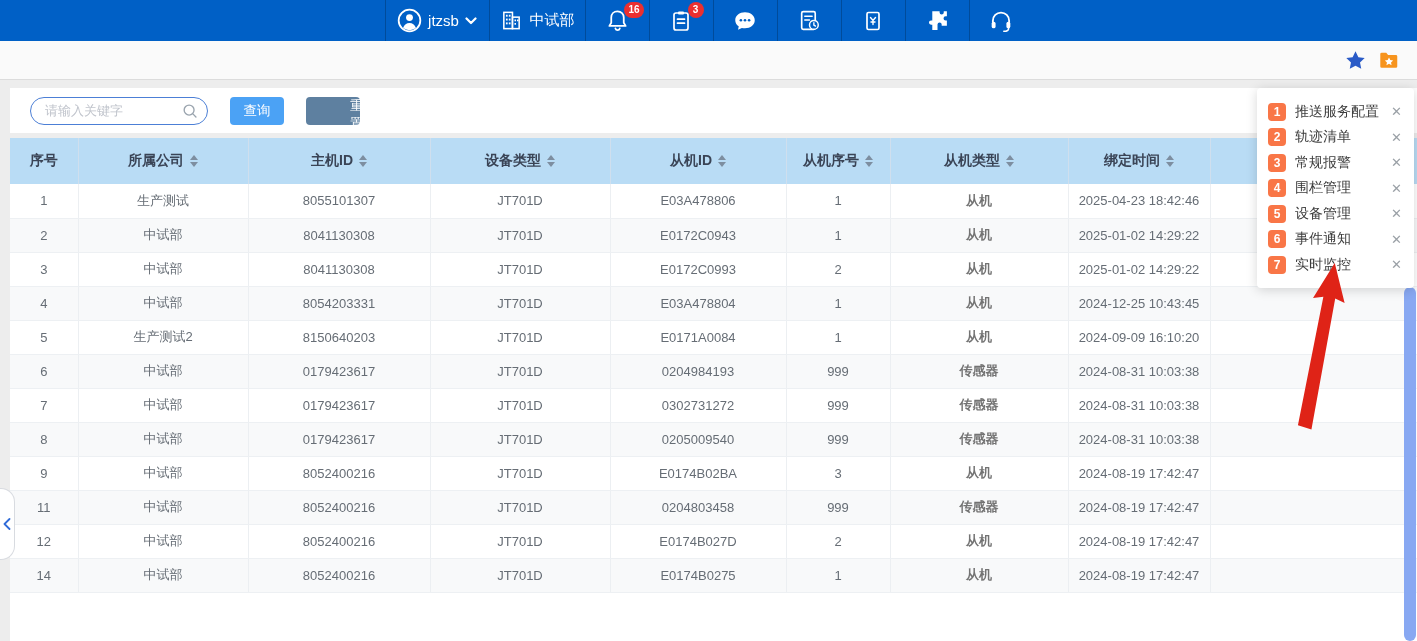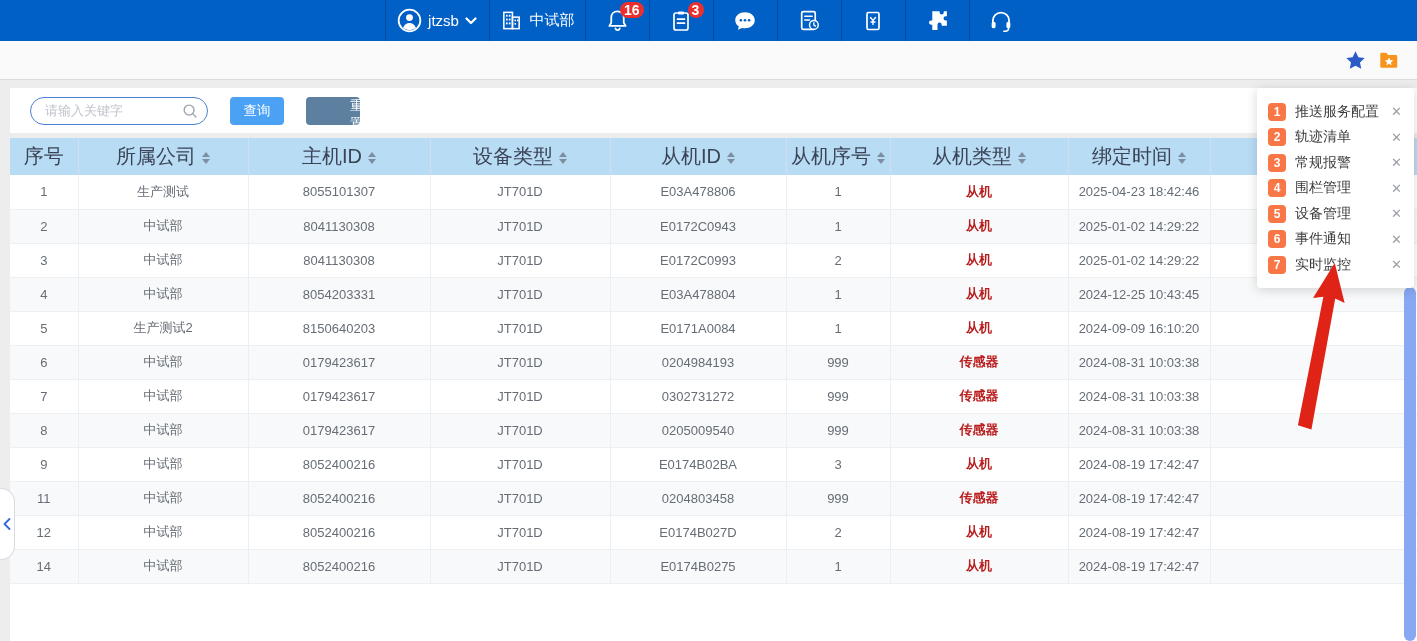--- a/index.html
+++ b/index.html
@@ -7,47 +7,47 @@
   .screen { position:relative; width:1417px; height:641px; background:#ededed; overflow:hidden; }
 
   
   .topbar { position:absolute; left:0; top:0; width:1417px; height:41px; background:#0060c6; display:flex; justify-content:center; }
   .tb-right { display:flex; height:100%; }
   .tb-seg { display:flex; align-items:center; justify-content:center; height:100%; border-left:1px solid rgba(0,0,0,.22); cursor:pointer; position:relative; color:#fff; }
   .tb-user { width:104px; gap:6px; }
   .tb-org  { width:96px; gap:7px; }
   .tb-icon { width:64px; }
   .tb-name { color:#fff; font-size:15px; }
-  .badge { position:absolute; top:2px; background:#eb2f2f; color:#fff; font-size:14px; line-height:16px; text-align:center; border-radius:8px; min-width:16px; height:16px; padding:0 4px; font-weight:bold; }
+  .badge { position:absolute; top:2px; background:#eb2f2f; color:#fff; font-size:10px; line-height:16px; text-align:center; border-radius:8px; min-width:16px; height:16px; padding:0 4px; font-weight:bold; }
   .badge-bell { right:5px; }
   .badge-task { right:9px; }
 
   
   .fav-strip { position:absolute; left:0; top:41px; width:1417px; height:39px; background:#fafafa; border-bottom:1px solid #dcdcdc; display:flex; align-items:center; justify-content:flex-end; gap:11px; padding-right:17px; }
   .fav-ico { display:inline-flex; cursor:pointer; }
 
   
   .toolbar-card { position:absolute; left:10px; top:88px; width:1407px; height:45px; background:#fff; display:flex; align-items:center; }
   .search-box { position:relative; margin-left:20px; }
   .search-box input { width:178px; height:28px; border:1px solid #4c7fd6; border-radius:14px; padding:0 30px 0 14px; font-size:13px; color:#4c1d95; outline:none; background:#fff; }
   .search-box input::placeholder { color:#c0c4cc; }
   .search-ico { position:absolute; right:9px; top:5px; }
   .btn { height:28px; width:54px; border:none; border-radius:4px; color:#fff; font-size:13.5px; cursor:pointer; font-family:Liberation Sans, sans-serif; }
   .btn-query { margin-left:22px; background:#4ba2f5; }
   .btn-reset { margin-left:22px; background:#5e80a0;padding-left:44px; }
 
   
   .table-card { position:absolute; left:10px; top:138px; width:1407px; height:503px; background:#fff; overflow:hidden; }
   table { width:1407px; border-collapse:collapse; table-layout:fixed; }
-  th { background:#b9dcf5; height:37px; font-size:20px; font-weight:normal; color:#3a4456; border-right:1px solid #cfdfee; text-align:center; white-space:nowrap; }
+  th { background:#b9dcf5; height:46px; font-size:14px; font-weight:bold; color:#3a4456; border-right:1px solid #cfdfee; text-align:center; white-space:nowrap; }
   th:last-child { border-right:none; }
   td { height:34px; border-bottom:1px solid #edf0f3; border-right:1px solid #eceff2; text-align:center; color:#666d75; font-size:13px; white-space:nowrap; background:#fff; }
   td:last-child { border-right:none; }
   tbody tr:nth-child(even) td { background:#f8f9fa; }
-  .type-cell { font-weight:bold; color:#b91c1c; }
+  .type-cell { font-weight:bold; color:#737373; }
   .caret { display:inline-flex; flex-direction:column; gap:2px; margin-left:6px; vertical-align:middle; cursor:pointer; }
   .caret i { display:block; width:0; height:0; border-left:4px solid transparent; border-right:4px solid transparent; }
   .caret .up { border-bottom:5px solid #7d8ea0; }
   .caret .down { border-top:5px solid #7d8ea0; }
 
   
   .collapse-tab { position:absolute; left:0; top:488px; width:15px; height:72px; background:#fff; border:1px solid #d8dbe0; border-left:none; border-radius:0 14px 14px 0; display:flex; align-items:center; justify-content:center; cursor:pointer; z-index:5; }
 
   
   .quick-menu { position:absolute; left:1257px; top:88px; width:157px; height:200px; background:#fff; border-radius:4px; box-shadow:0 2px 12px rgba(0,0,0,.16); padding:11px 0; z-index:40; }

